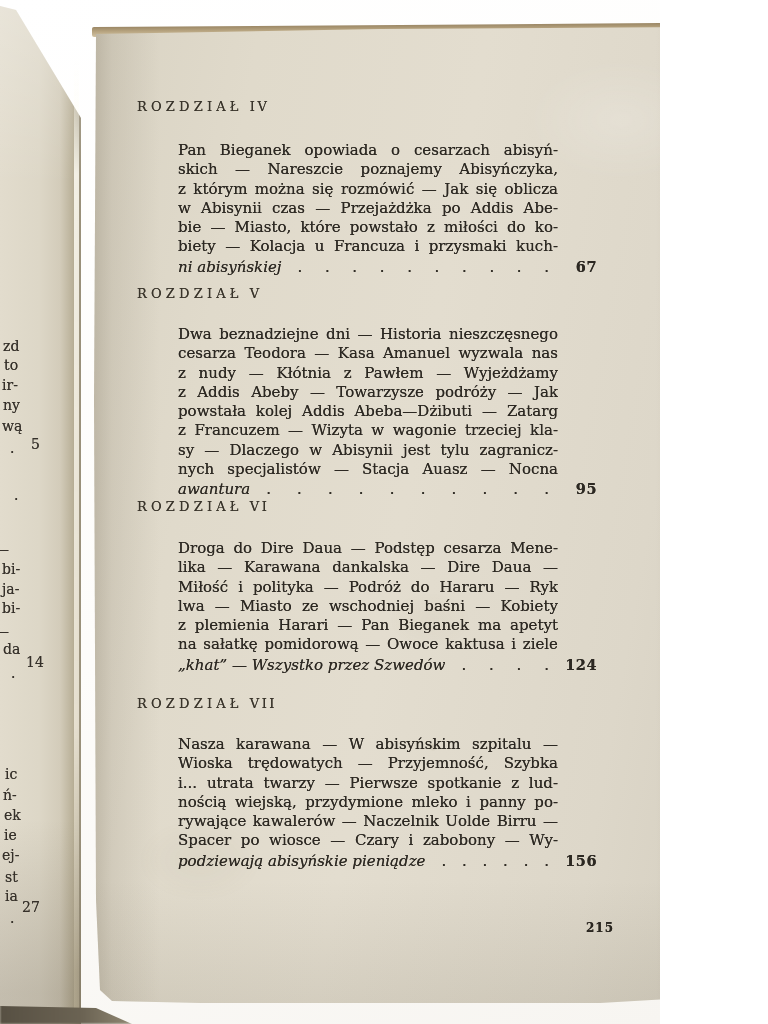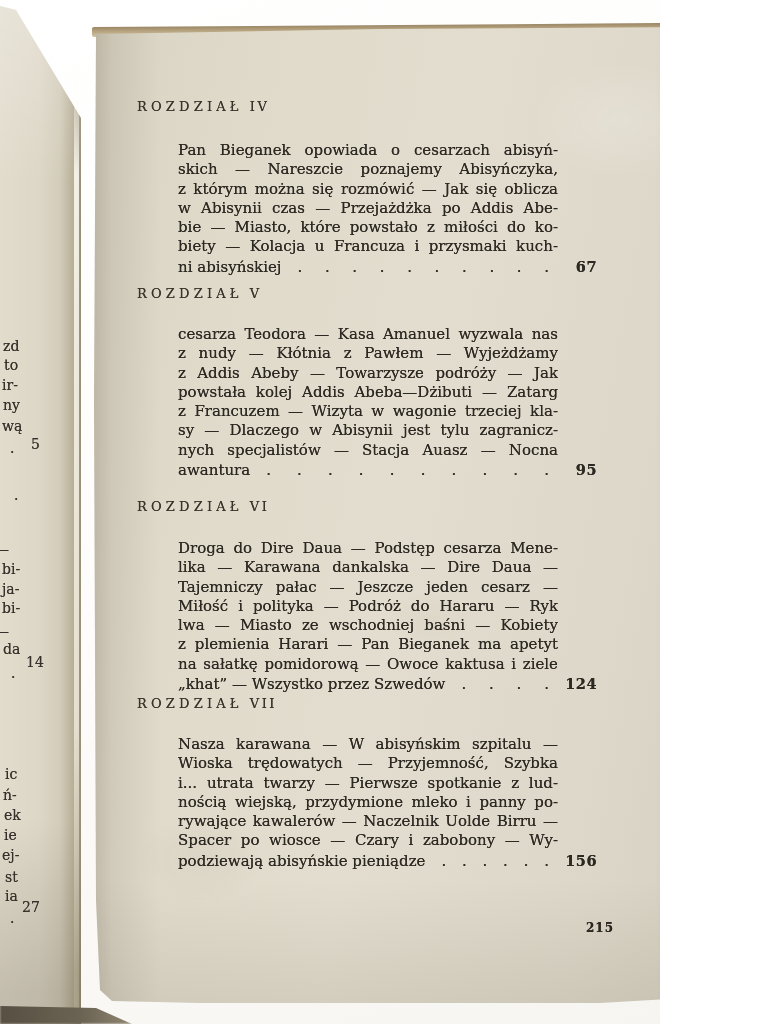--- a/index.html
+++ b/index.html
@@ -53,21 +53,21 @@
   
   .content{position:absolute;inset:0;color:#2c2822;}
   .toc-section{position:absolute;left:137px;width:461px;}
   .chapter-heading{margin:0;font-size:13px;font-weight:normal;letter-spacing:4.2px;
     color:#39342b;text-shadow:0 0 .5px rgba(45,40,30,.8);white-space:nowrap;}
   .chapter-heading .numeral{margin-left:7px;letter-spacing:2.5px;}
   .toc-body{position:absolute;left:41px;width:420px;font-size:15px;line-height:19.3px;
     text-shadow:0 0 .5px rgba(44,40,34,.85);margin-top:12px;}
   .toc-line{width:380px;height:19.3px;overflow:hidden;text-align:justify;text-align-last:justify;white-space:normal;}
   .toc-last-line{display:flex;align-items:baseline;width:419px;}
-  .toc-last-line .lt{white-space:nowrap;}
+  .toc-last-line .lt{white-space:nowrap;font-style:italic;}
   .leader{flex:1;overflow:hidden;text-align:justify;text-align-last:justify;margin:0 8px 0 16px;color:#2f2b24;}
   .pnum{min-width:40px;text-align:right;font-weight:bold;font-size:14.5px;letter-spacing:.5px;}
   .folio{position:absolute;left:568px;top:921px;width:46px;text-align:right;
     font-size:12px;font-weight:bold;letter-spacing:1px;color:#2a2620;
     text-shadow:0 0 .5px rgba(40,35,28,.85);}
 </style>
 </head>
 <body>
 
 <div class="photo">
@@ -134,20 +134,21 @@
         <span class="pnum">67</span>
       </div>
     </div>
   </section>
 
   <section class="toc-section" style="top: 286px;">
     <h2 class="chapter-heading">
       <span>ROZDZIAŁ</span><span class="numeral">V</span>
     </h2>
     <div class="toc-body" style="top: 27px;">
+      <div class="toc-line">Dwa beznadziejne dni — Historia nieszczęsnego</div>
             <div class="toc-line">cesarza Teodora — Kasa Amanuel wyzwala nas</div>
             <div class="toc-line">z nudy — Kłótnia z Pawłem — Wyjeżdżamy</div>
             <div class="toc-line">z Addis Abeby — Towarzysze podróży — Jak</div>
             <div class="toc-line">powstała kolej Addis Abeba—Dżibuti — Zatarg</div>
             <div class="toc-line">z Francuzem — Wizyta w wagonie trzeciej kla-</div>
             <div class="toc-line">sy — Dlaczego w Abisynii jest tylu zagranicz-</div>
             <div class="toc-line">nych specjalistów — Stacja Auasz — Nocna</div>
             <div class="toc-last-line">
         <span class="lt">awantura</span>
         <span class="leader">. . . . . . . . . .</span>
@@ -156,21 +157,20 @@
     </div>
   </section>
 
   <section class="toc-section" style="top: 499px;">
     <h2 class="chapter-heading">
       <span>ROZDZIAŁ</span><span class="numeral">VI</span>
     </h2>
     <div class="toc-body" style="top: 28px;">
       <div class="toc-line">Droga do Dire Daua — Podstęp cesarza Mene-</div>
             <div class="toc-line">lika — Karawana dankalska — Dire Daua —</div>
-            <div class="toc-line">Tajemniczy pałac — Jeszcze jeden cesarz —</div>
             <div class="toc-line">Miłość i polityka — Podróż do Hararu — Ryk</div>
             <div class="toc-line">lwa — Miasto ze wschodniej baśni — Kobiety</div>
             <div class="toc-line">z plemienia Harari — Pan Bieganek ma apetyt</div>
             <div class="toc-line">na sałatkę pomidorową — Owoce kaktusa i ziele</div>
             <div class="toc-last-line">
         <span class="lt">„khat” — Wszystko przez Szwedów</span>
         <span class="leader">. . . .</span>
         <span class="pnum">124</span>
       </div>
     </div>

